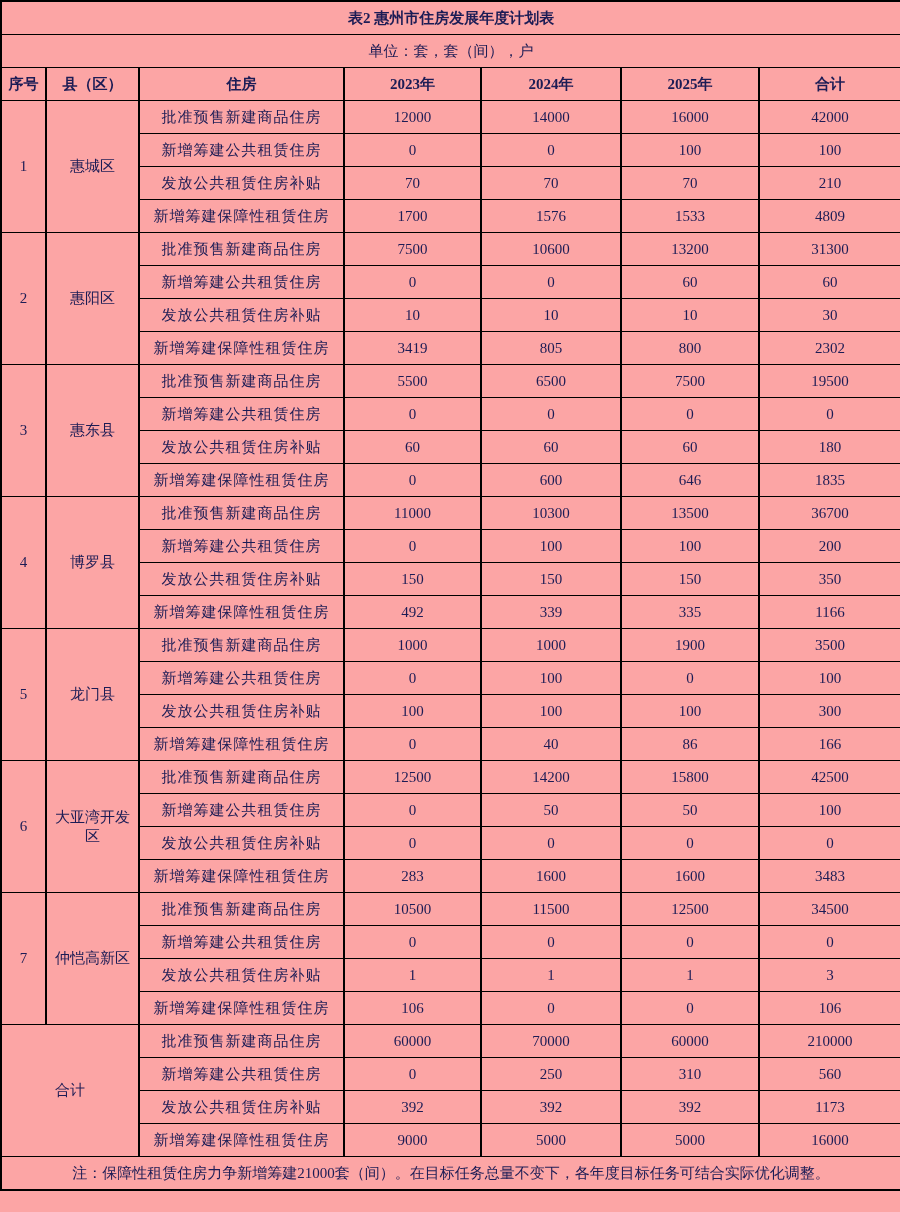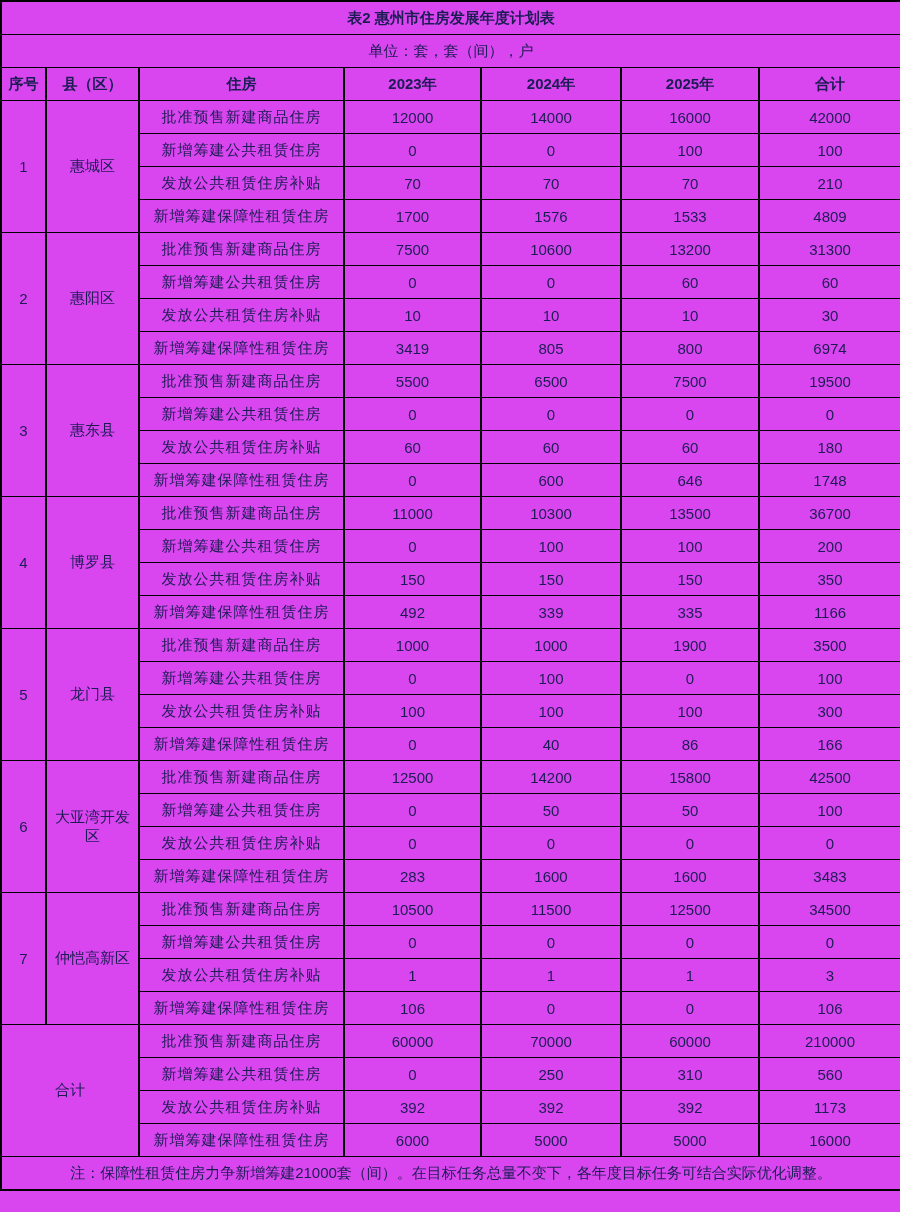--- a/index.html
+++ b/index.html
@@ -1,21 +1,21 @@
 <!DOCTYPE html>
 <html><head>
 <meta charset="utf-8">
 <style>
   html, body { margin: 0; padding: 0; background: #ffffff; }
   #page {
     width: 900px;
     height: 1212px;
     box-sizing: border-box;
-    background: #d946ef;
-    font-family: Liberation Sans, sans-serif;
+    background: #fca5a5;
+    font-family: Liberation Serif, serif;
     color: #1c1c55;
   }
   table#plan-table {
     width: 900px;
     border-collapse: collapse;
     table-layout: fixed;
   }
   #plan-table td {
     border: 1px solid #000;
     border-left-width: 2px;
@@ -145,21 +145,21 @@
           <td>10</td>
           <td>10</td>
           <td>10</td>
           <td>30</td>
         </tr>
         <tr>
           <td class="row-label">新增筹建保障性租赁住房</td>
           <td>3419</td>
           <td>805</td>
           <td>800</td>
-          <td>6974</td>
+          <td>2302</td>
         </tr>
         <tr>
           <td rowspan="4" class="gs">3</td>
           <td rowspan="4" class="gs">惠东县</td>
           <td class="row-label gs">批准预售新建商品住房</td>
           <td class="gs">5500</td>
           <td class="gs">6500</td>
           <td class="gs">7500</td>
           <td class="gs">19500</td>
         </tr>
@@ -175,21 +175,21 @@
           <td>60</td>
           <td>60</td>
           <td>60</td>
           <td>180</td>
         </tr>
         <tr>
           <td class="row-label">新增筹建保障性租赁住房</td>
           <td>0</td>
           <td>600</td>
           <td>646</td>
-          <td>1748</td>
+          <td>1835</td>
         </tr>
         <tr>
           <td rowspan="4" class="gs">4</td>
           <td rowspan="4" class="gs">博罗县</td>
           <td class="row-label gs">批准预售新建商品住房</td>
           <td class="gs">11000</td>
           <td class="gs">10300</td>
           <td class="gs">13500</td>
           <td class="gs">36700</td>
         </tr>
@@ -321,21 +321,21 @@
         </tr>
         <tr>
           <td class="row-label">发放公共租赁住房补贴</td>
           <td>392</td>
           <td>392</td>
           <td>392</td>
           <td>1173</td>
         </tr>
         <tr>
           <td class="row-label">新增筹建保障性租赁住房</td>
-          <td>6000</td>
+          <td>9000</td>
           <td>5000</td>
           <td>5000</td>
           <td>16000</td>
         </tr>
       </tbody>
     <tbody>
       <tr>
         <td class="note-cell" colspan="7">注：保障性租赁住房力争新增筹建21000套（间）。在目标任务总量不变下，各年度目标任务可结合实际优化调整。</td>
       </tr>
     </tbody>

